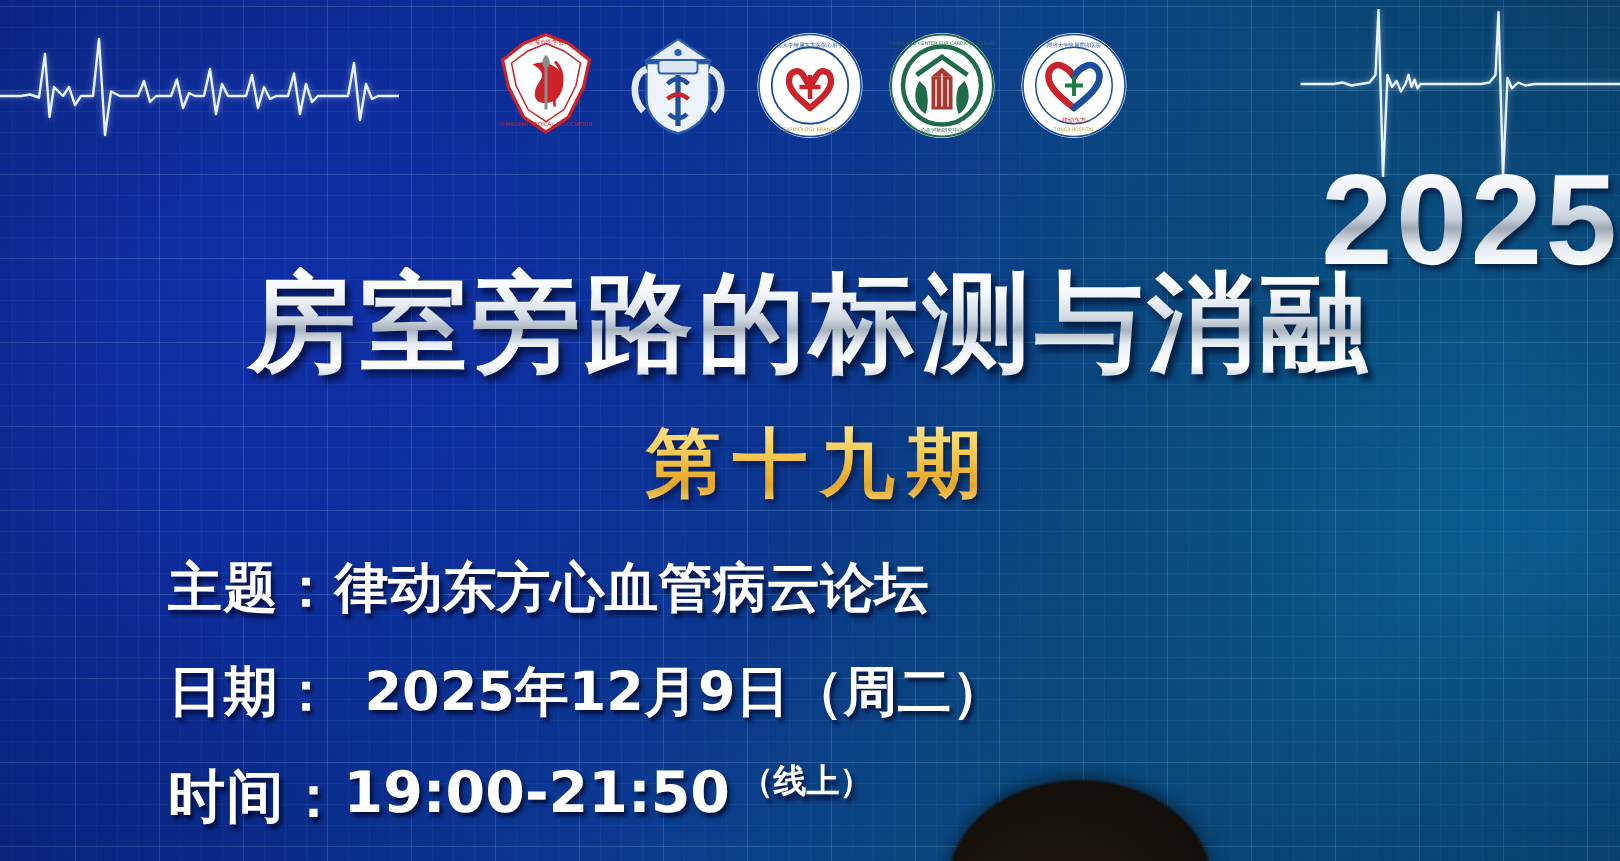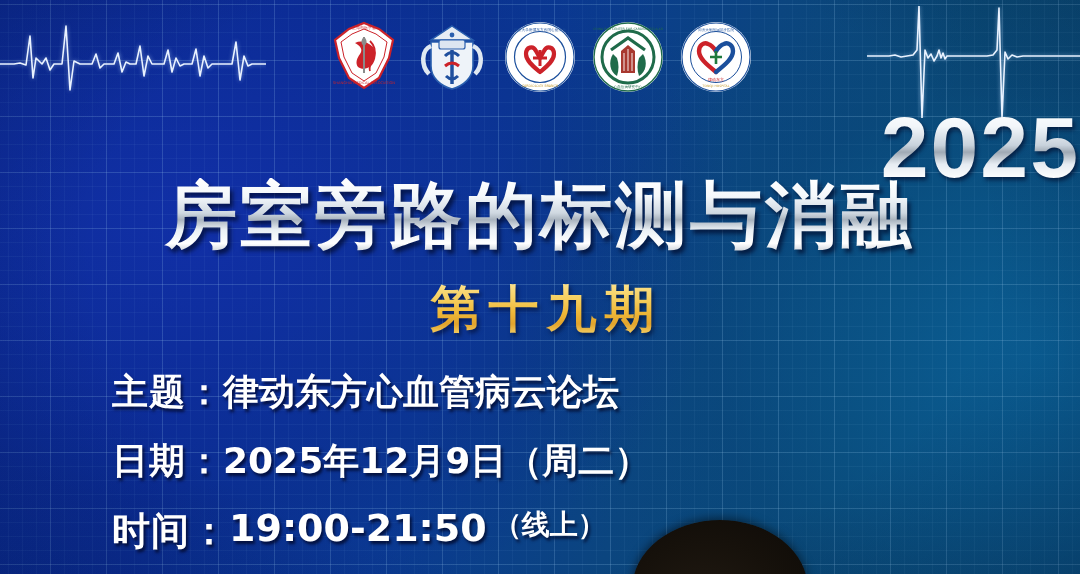--- a/index.html
+++ b/index.html
@@ -98,21 +98,21 @@
     font-family:"DejaVu Sans","Liberation Sans",sans-serif;
     text-shadow:2px 3px 3px rgba(0,6,36,0.75);
     white-space:nowrap;
     display:flex; align-items:flex-start;
   }
   .l-topic { top:0;   font-size:36px; }
   .l-date  { top:68px; font-size:36px; }
   .l-time  { top:140px; font-size:38px; }
   .info-line .lab { letter-spacing:1px; }
   .info-line .val { letter-spacing:0px; }
-  .info-line .sub { font-size:28px; margin-left:7px; letter-spacing:0px; }
+  .info-line .sub { font-size:22px; margin-left:7px; letter-spacing:0px; }
 
   
   .head-silhouette {
     position:absolute; bottom:-58px; left:632px;
     width:176px; height:112px;
     border-radius:50% 50% 44% 44% / 62% 62% 38% 38%;
     background:radial-gradient(ellipse at 42% 78%, #211a12 0%, #16110b 55%, #0d0a07 100%);
     filter:blur(0.6px);
     box-shadow:0 -2px 10px rgba(0,0,0,0.5);
   }
@@ -227,21 +227,21 @@
   <div class="issue">第十九期</div>
 
   <div class="info l-topic" style="top:368px;">
     <div class="info-line l-topic">
       <span class="lab">主题：</span>
       <span class="val">律动东方心血管病云论坛</span>
     </div>
   </div>
 
   <div class="info" style="top:437px;">
-    <div class="info-line l-date" style="top:0;">
+    <div class="info-line l-date" style="top:0;gap:20px;">
       <span class="lab">日期：</span>
       <span class="val">2025年12月9日（周二）</span>
     </div>
   </div>
 
   <div class="info" style="top:506px;">
     <div class="info-line l-time" style="top:0;">
       <span class="lab">时间：</span>
       <span class="val">19:00-21:50</span>
       <span class="sub">（线上）</span>

